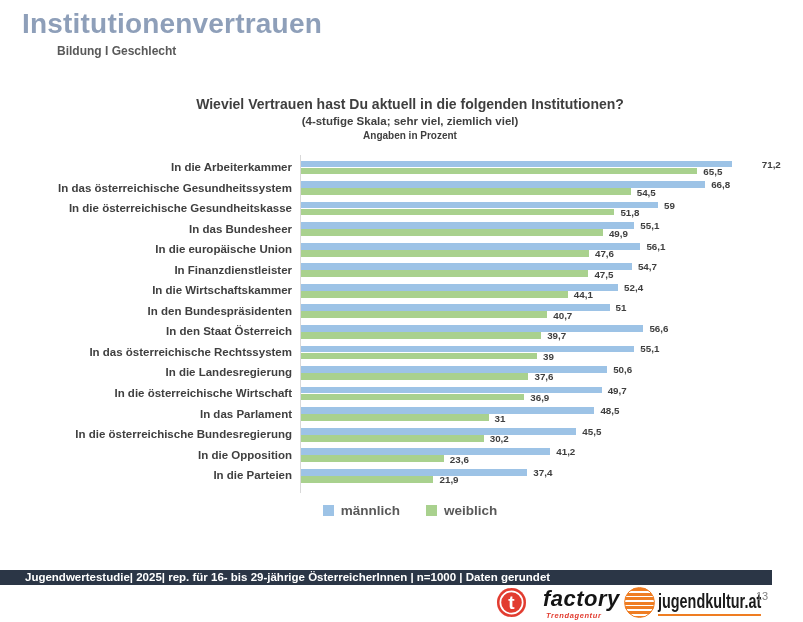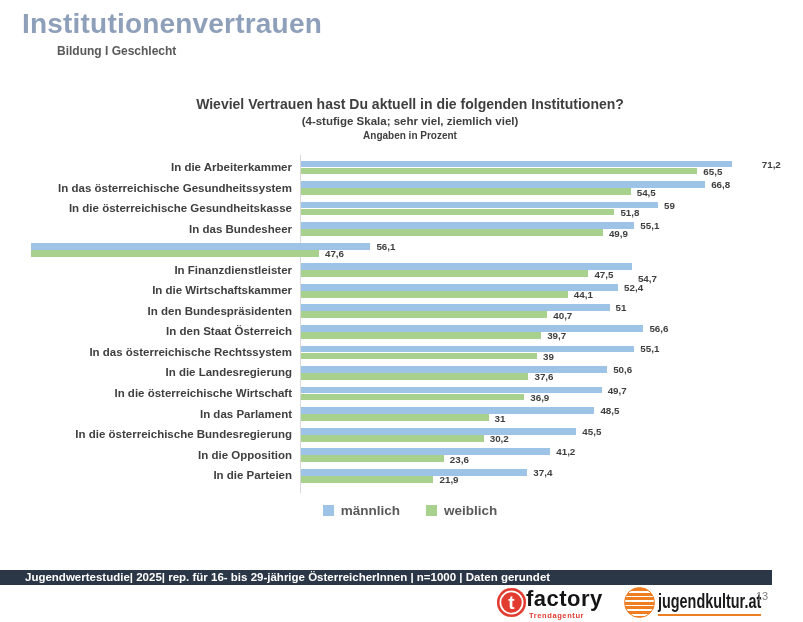--- a/index.html
+++ b/index.html
@@ -41,21 +41,21 @@
           color:#fff;font-size:11.5px;font-weight:bold;line-height:15px;padding-left:25px;
           box-sizing:border-box;white-space:nowrap;}
 
   
   .logos{position:absolute;left:0;top:586px;width:803px;height:36px;}
   .tfactory{position:absolute;left:497px;top:2px;display:flex;align-items:flex-start;}
   .tf-circle{width:29px;height:29px;border-radius:50%;background:#E23C30;
              box-shadow:inset 0 0 0 2.5px #E23C30, inset 0 0 0 4.2px #fff;
              color:#fff;font-weight:bold;font-size:19px;display:flex;align-items:center;
              justify-content:center;flex:0 0 auto;}
-  .tf-col{margin-left:0;}
+  .tf-col{margin-left:17px;font-style:italic;}
   .tf-name{font-size:22px;font-weight:bold;color:#141414;line-height:22px;letter-spacing:.5px;}
   .tf-tag{font-size:7.5px;font-weight:bold;color:#E23C30;letter-spacing:.6px;margin-left:3px;margin-top:1px;}
   .jk{position:absolute;left:624px;top:1px;display:flex;align-items:center;}
   .jk-circle{width:31px;height:31px;border-radius:50%;
              background:repeating-linear-gradient(#EF7D22 0 3px,#ffffff 3px 4.6px);
              border:1px solid #EF7D22;box-sizing:border-box;flex:0 0 auto;}
   .jk-text{margin-left:3px;font-size:20px;font-weight:bold;color:#1A1A1A;
            transform:scaleX(.72);transform-origin:left center;
            border-bottom:2.5px solid #EF7D22;line-height:25px;white-space:nowrap;}
   .page-num{position:absolute;left:756px;top:4px;font-size:11px;color:#7F7F7F;}
@@ -109,32 +109,33 @@
         <div class="cat-row">
           <div class="cat-label">In das Bundesheer</div>
           <div class="cat-bars">
             <div class="bar s0" style="width: 333.355px; background: rgb(157, 195, 230);"></div>
             <div class="val s0" style="left: 340.355px;">55,1</div>
             <div class="bar s1" style="width: 301.895px; background: rgb(169, 209, 142);"></div>
             <div class="val s1" style="left: 308.895px;">49,9</div>
           </div>
         </div>
         <div class="cat-row">
+          <div class="cat-label">In die europäische Union</div>
           <div class="cat-bars">
             <div class="bar s0" style="width: 339.405px; background: rgb(157, 195, 230);"></div>
             <div class="val s0" style="left: 346.405px;">56,1</div>
             <div class="bar s1" style="width: 287.98px; background: rgb(169, 209, 142);"></div>
             <div class="val s1" style="left: 294.98px;">47,6</div>
           </div>
         </div>
         <div class="cat-row">
           <div class="cat-label">In Finanzdienstleister</div>
           <div class="cat-bars">
             <div class="bar s0" style="width: 330.935px; background: rgb(157, 195, 230);"></div>
-            <div class="val s0" style="left: 337.935px; margin-top: 12px;">54,7</div>
+            <div class="val s0" style="left: 337.935px;">54,7</div>
             <div class="bar s1" style="width: 287.375px; background: rgb(169, 209, 142);"></div>
             <div class="val s1" style="left: 294.375px;">47,5</div>
           </div>
         </div>
         <div class="cat-row">
           <div class="cat-label">In die Wirtschaftskammer</div>
           <div class="cat-bars">
             <div class="bar s0" style="width: 317.02px; background: rgb(157, 195, 230);"></div>
             <div class="val s0" style="left: 324.02px;">52,4</div>
             <div class="bar s1" style="width: 266.805px; background: rgb(169, 209, 142);"></div>

